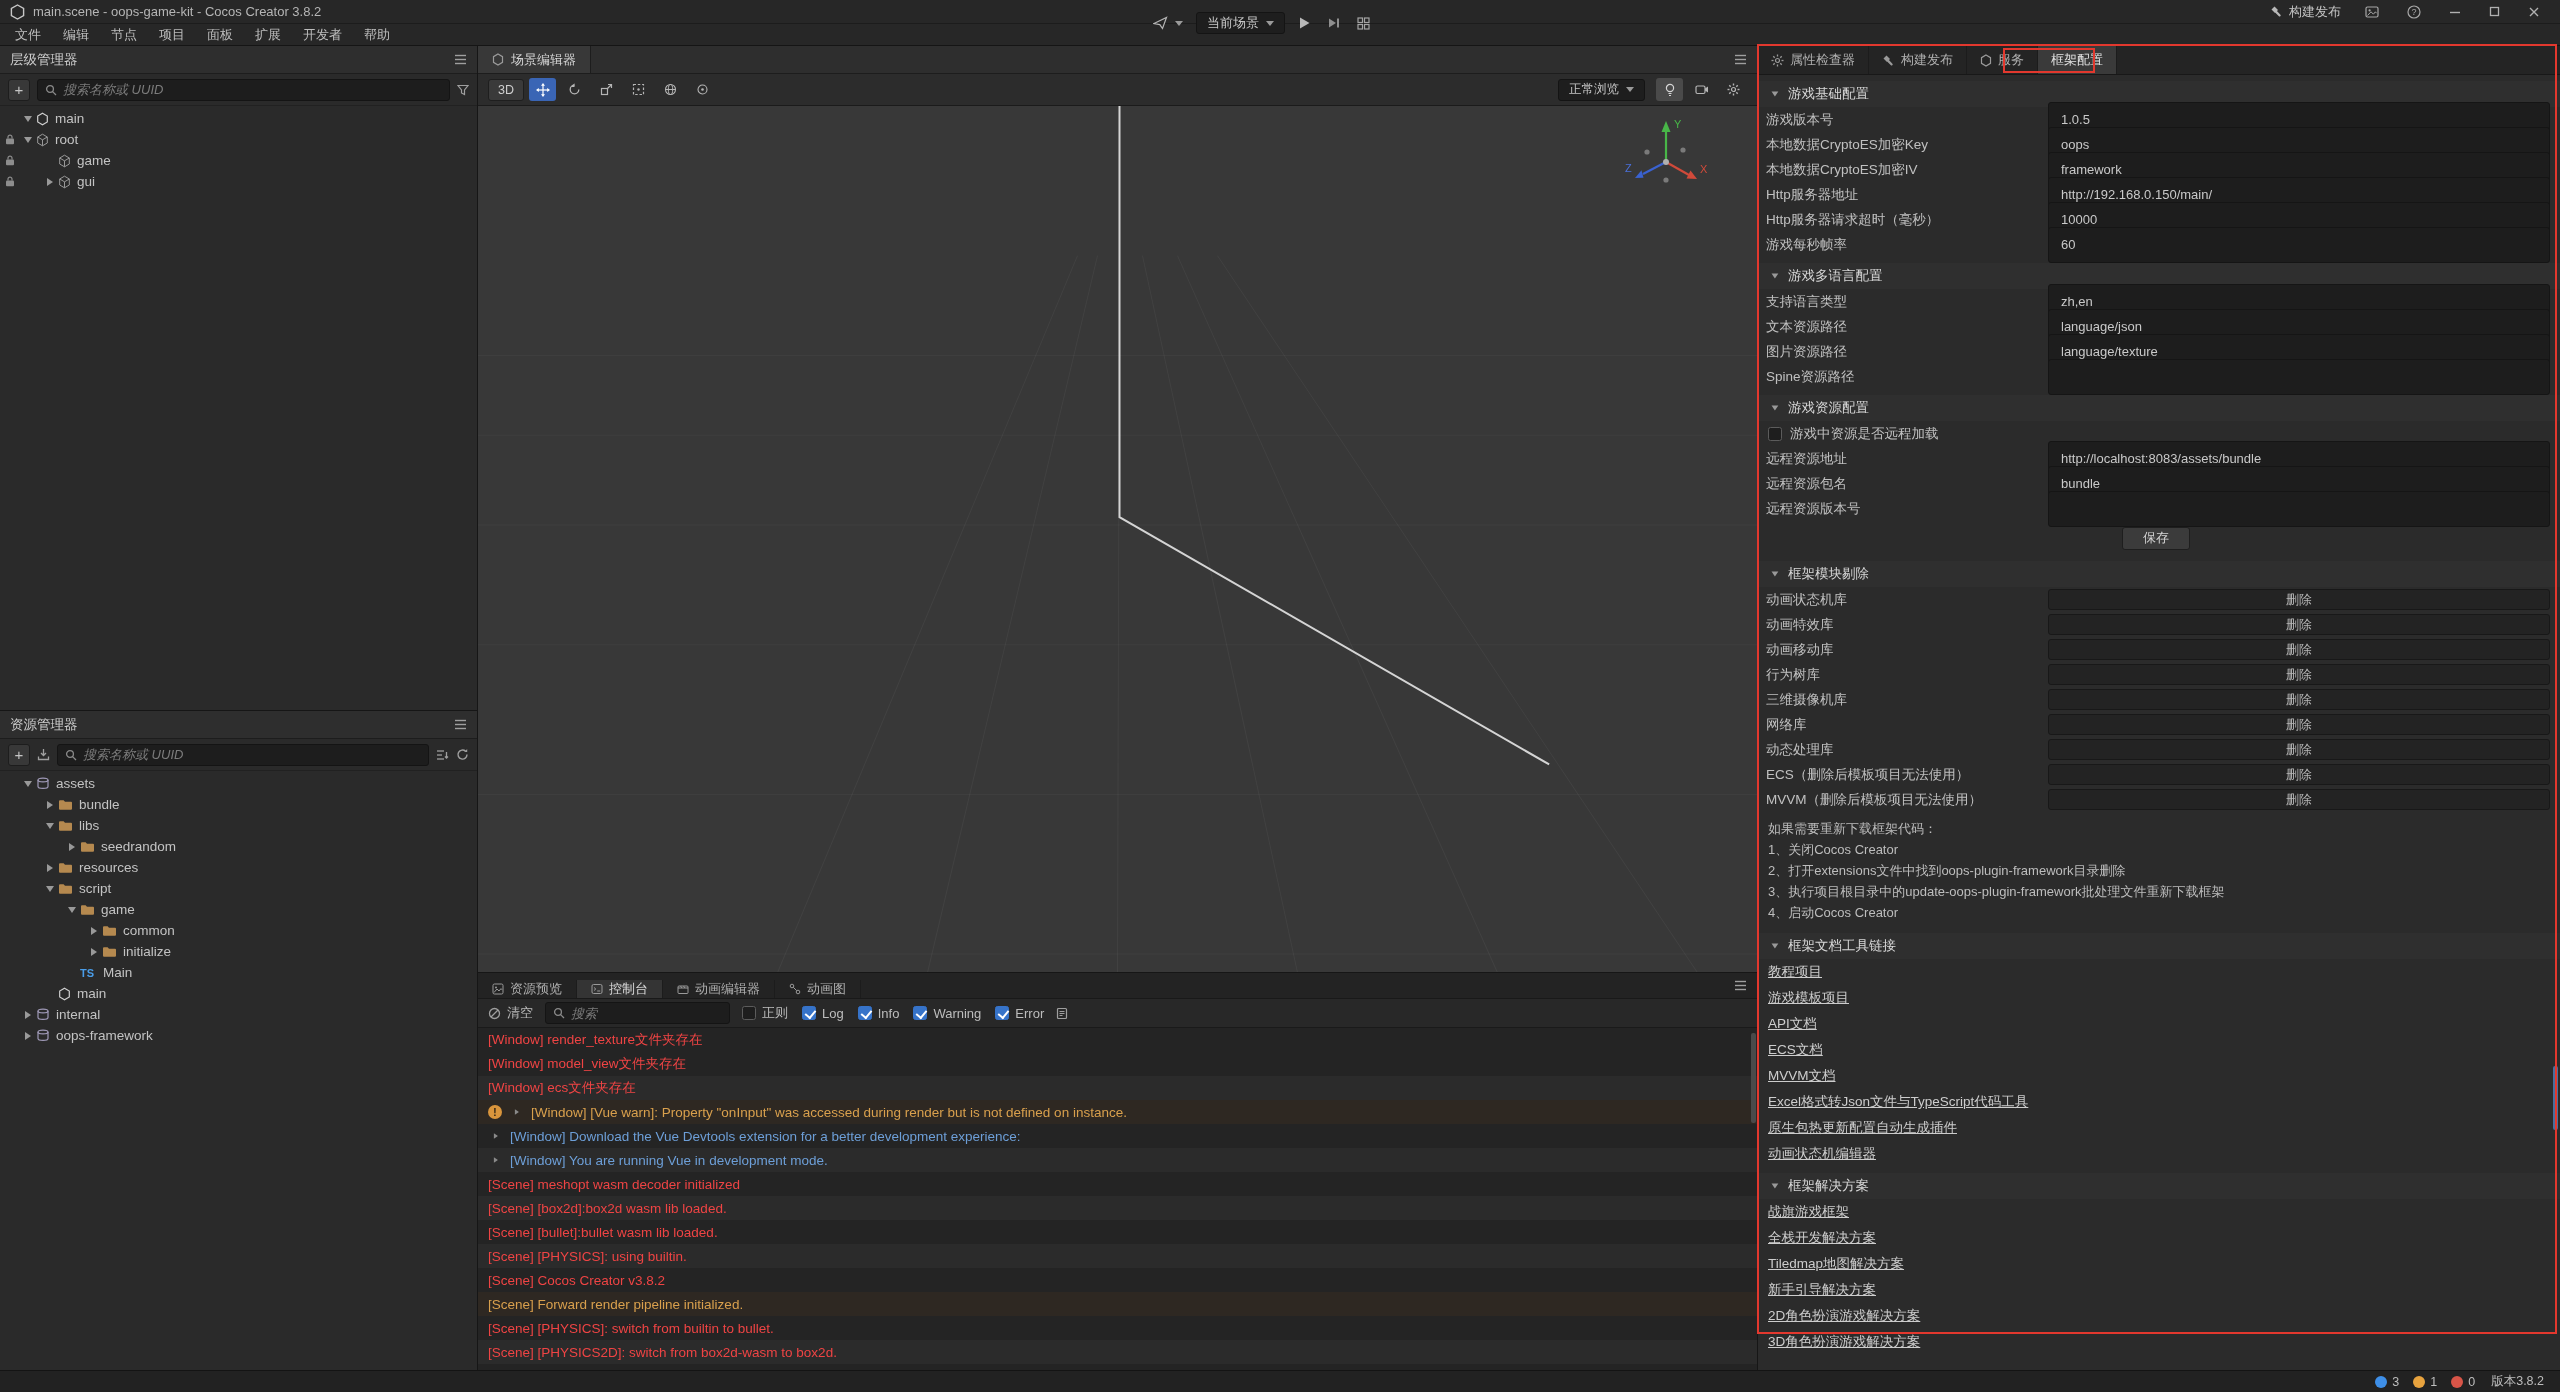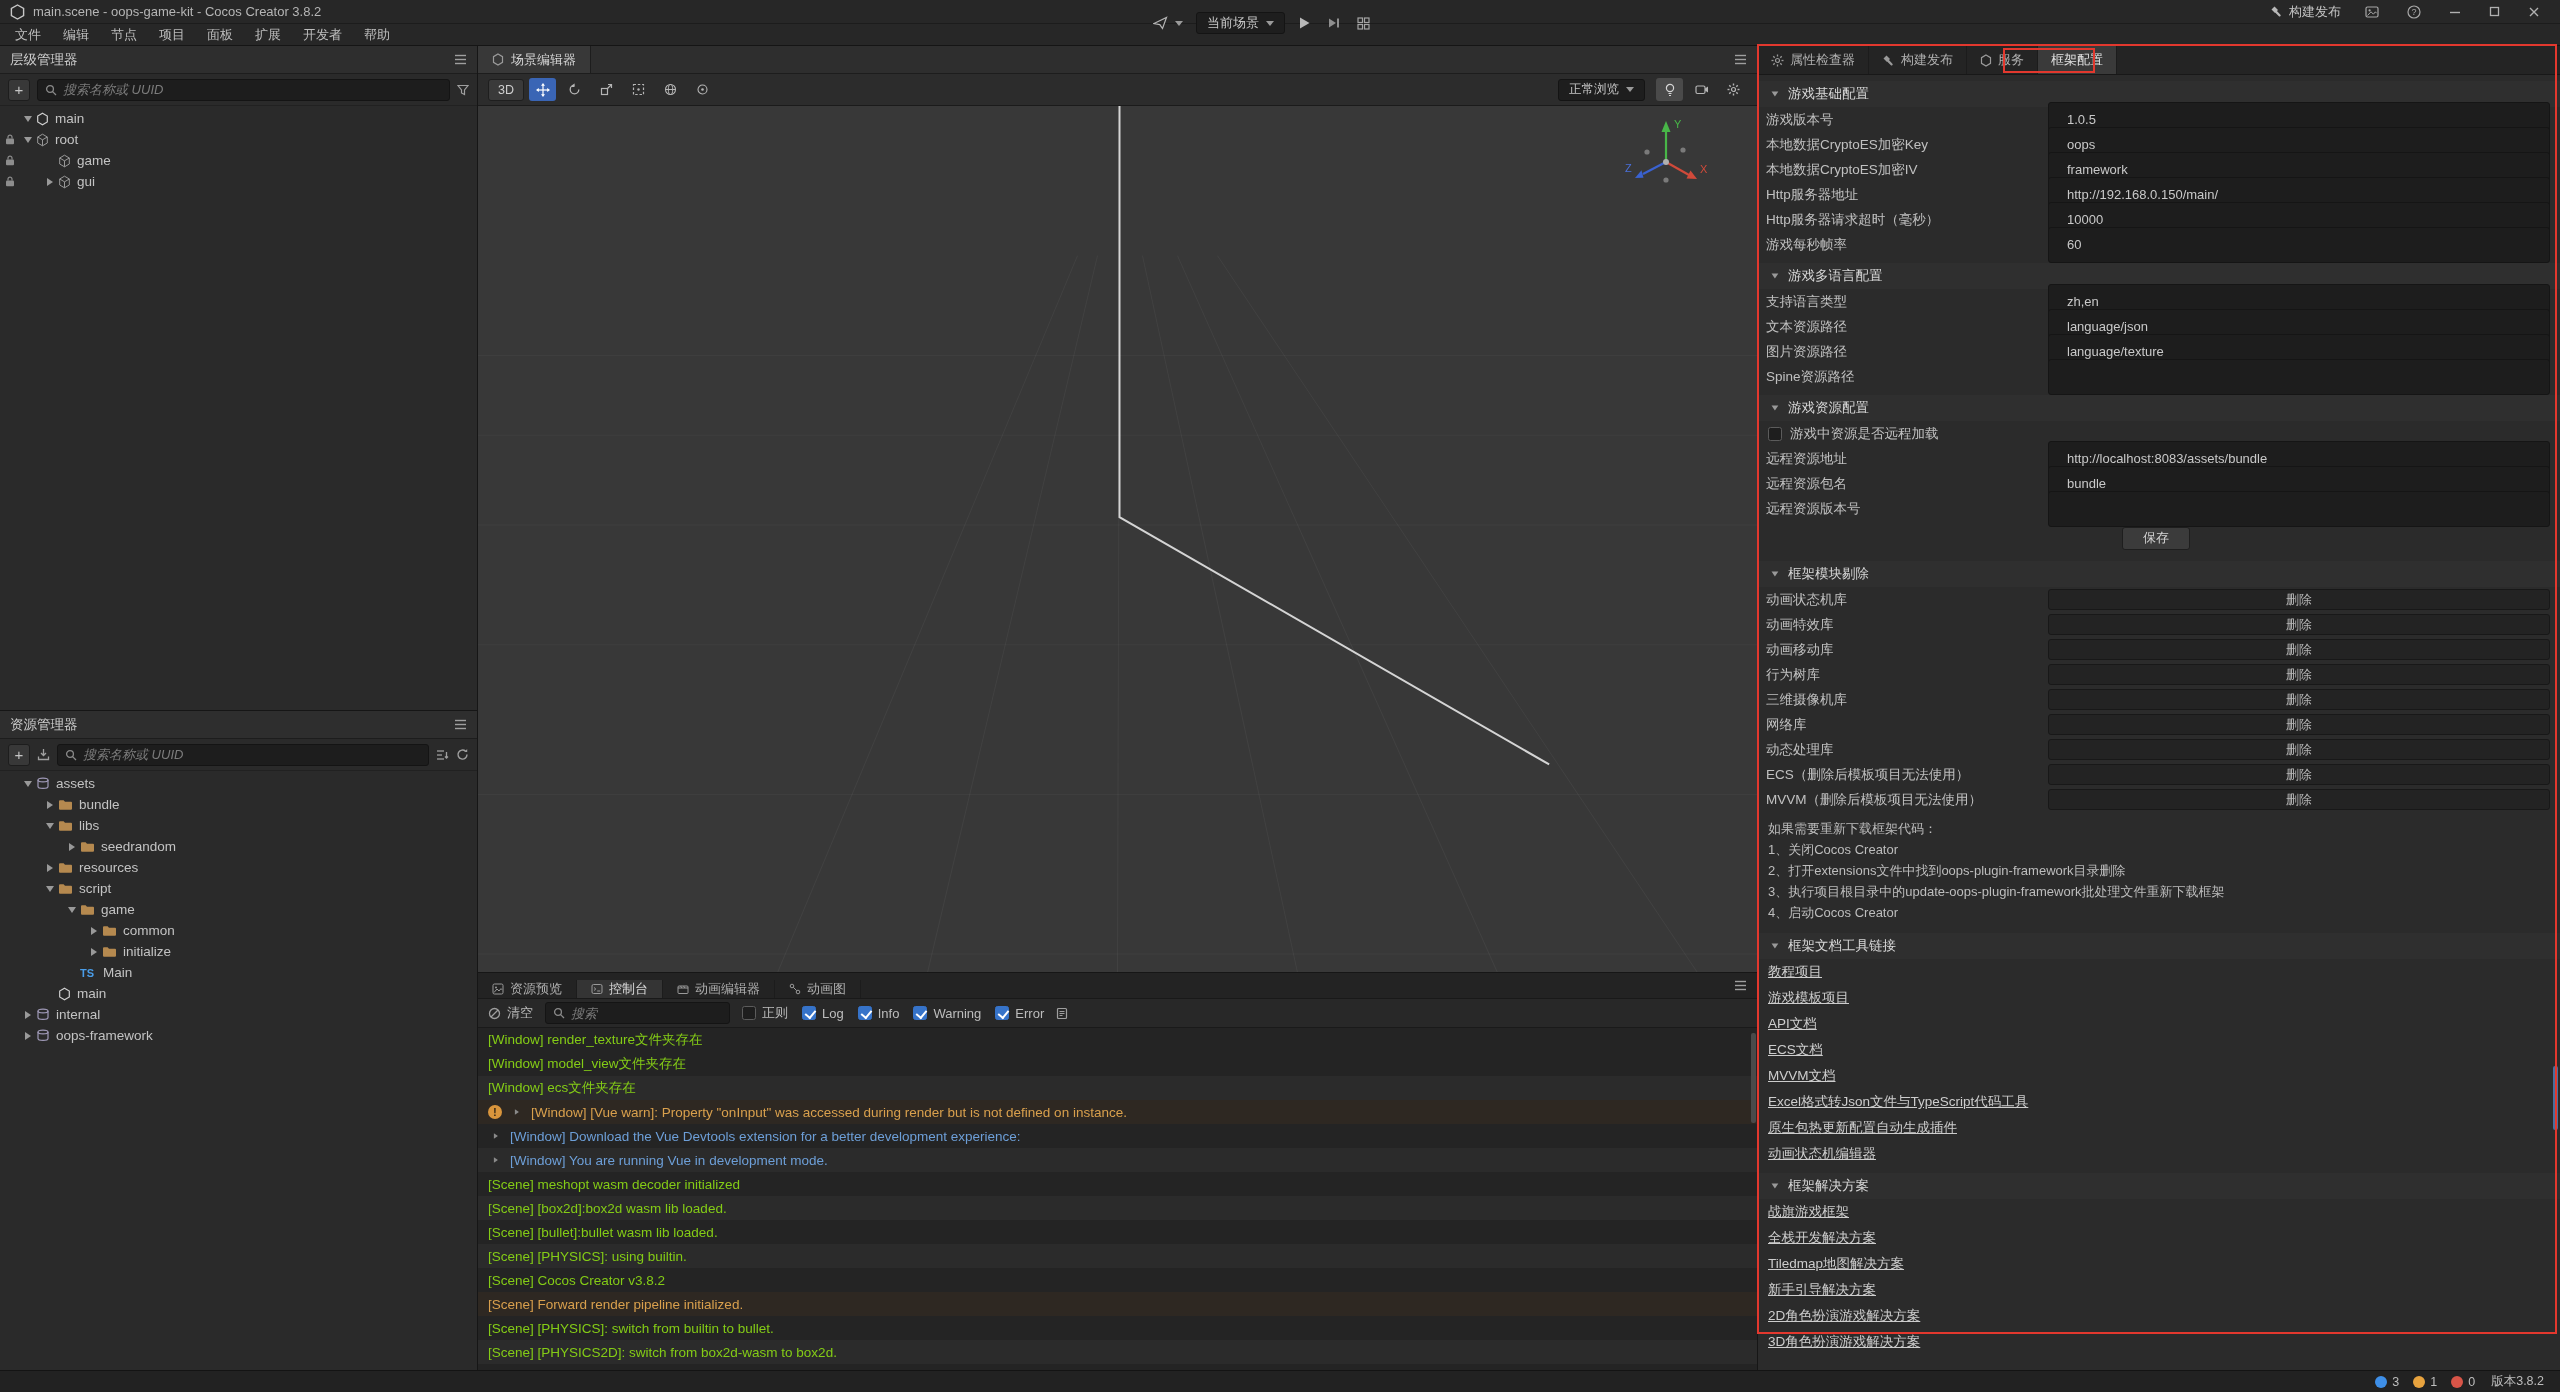--- a/index.html
+++ b/index.html
@@ -62,38 +62,38 @@
 .ctab{display:flex;align-items:center;gap:6px;padding:0 14px;font-size:13px;color:#adadad;border-right:1px solid #1c1c1c;cursor:pointer}
 .ctab.active{background:#343434;color:#dcdcdc}
 .ctools{height:29px;background:#282828;border-bottom:1px solid #1a1a1a;display:flex;align-items:center;gap:12px;padding:0 10px;flex:none}
 .clear-btn{display:flex;align-items:center;gap:6px;font-size:13px;color:#bbb;cursor:pointer}
 .csearch{flex:none;width:185px}
 .cb-wrap{display:flex;align-items:center;gap:6px;font-size:13px;color:#bdbdbd;cursor:pointer}
 .cb{width:14px;height:14px;border:1px solid #5c5c5c;background:#1e1e1e;border-radius:2.5px;position:relative;flex:none}
 .cb.on{background:#3673c9;border-color:#3673c9}
 .cb.on::after{content:'';position:absolute;left:4px;top:1px;width:4.5px;height:8px;border:solid #fff;border-width:0 2px 2px 0;transform:rotate(40deg)}
 .clog{flex:1;overflow:hidden;font-size:13.5px}
-.lrow{height:24px;display:flex;align-items:center;gap:7px;padding:0 10px;background:#242424;color:#84cc16;cursor:default;white-space:nowrap}
+.lrow{height:24px;display:flex;align-items:center;gap:7px;padding:0 10px;background:#242424;color:#ef4444;cursor:default;white-space:nowrap}
 .lrow.alt{background:#2b2b2b}
 .lrow.warn{color:#d9a04d;background:#2e2822}
 .lrow.info{color:#6d9fd8}
 .lrow .tri.tr::before{border-left-color:#8a8a8a;transform:scale(.8)}
 .warnbadge{width:14px;height:14px;border-radius:50%;background:#d9953c;color:#211a10;font-size:10px;font-weight:bold;display:flex;align-items:center;justify-content:center;flex:none}
 .cscroll{position:absolute;right:1px;top:60px;width:5px;height:90px;background:#4a4a4a;border-radius:2px}
 
 .rpanel{position:absolute;left:1758px;top:46px;width:802px;height:1324px;background:#2b2b2b;display:flex;flex-direction:column}
 .rtabs{height:29px;background:#242424;border-bottom:1px solid #181818;display:flex;align-items:stretch;flex:none}
 .rtab{display:flex;align-items:center;gap:6px;padding:0 13px;font-size:13px;color:#b0b0b0;border-right:1px solid #1c1c1c;cursor:pointer}
 .rtab.active{background:#3a3a3a;color:#e2e2e2}
 .rbody{flex:1;overflow:hidden;padding-bottom:8px}
 .sechead{height:26px;display:flex;align-items:center;gap:6px;padding:0 9px;background:#2f2f2f;margin-top:6px;font-size:13.5px;color:#d8d8d8;cursor:pointer}
 .sechead .tri{transform:scale(.85)}
 .frow{height:25px;display:flex;align-items:center;padding:0 8px}
 .flabel{flex:0 0 282px;font-size:13.5px;color:#c0c0c0;white-space:nowrap;overflow:hidden}
-.fvalue{flex:1;height:36px;background:#1d1d1d;border:1px solid #151515;border-radius:3px;display:flex;align-items:center;padding:0 18px;margin-right:2px}
+.fvalue{flex:1;height:36px;background:#1d1d1d;border:1px solid #151515;border-radius:3px;display:flex;align-items:center;padding:0 12px;margin-right:2px}
 .fvalue input{width:100%;background:none;border:none;outline:none;color:#c9c9c9;font-size:13px;font-family:inherit}
 .chkrow{height:25px;display:flex;align-items:center;gap:8px;padding:0 10px;font-size:13.5px;color:#c0c0c0}
 .saverow{height:34px;display:flex;align-items:center}
 .save-btn{margin-left:364px;width:68px;height:23px;background:#3b3b3b;border:1px solid #1e1e1e;border-radius:3px;display:flex;align-items:center;justify-content:center;font-size:13px;color:#d2d2d2;cursor:pointer}
 .mrow{height:25px;display:flex;align-items:center;padding:0 8px}
 .del-btn{flex:1;height:21px;background:#232323;border:1px solid #181818;border-radius:3px;display:flex;align-items:center;justify-content:center;font-size:13px;color:#b8b8b8;cursor:pointer;margin-right:2px}
 .notes{padding:6px 10px 4px}
 .note{font-size:13px;color:#bdbdbd;line-height:21px;white-space:nowrap}
 .linkrow{height:26px;display:flex;align-items:center;padding:0 10px}
 .rlink{color:#cdcdcd;font-size:13.5px;text-decoration:underline;cursor:pointer;white-space:nowrap}

